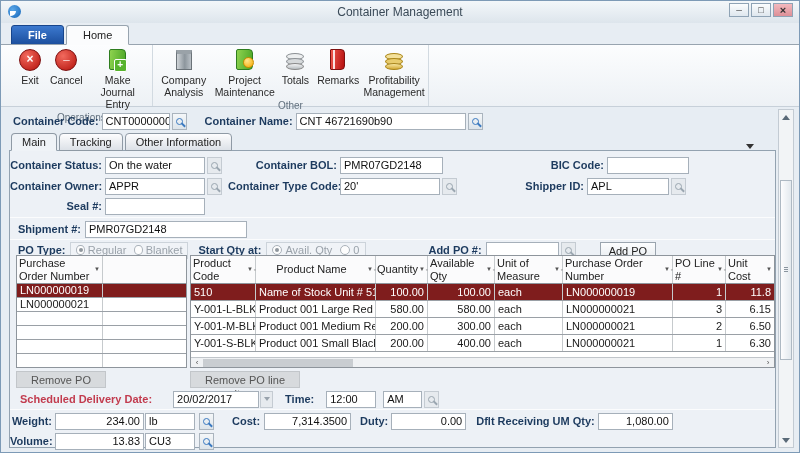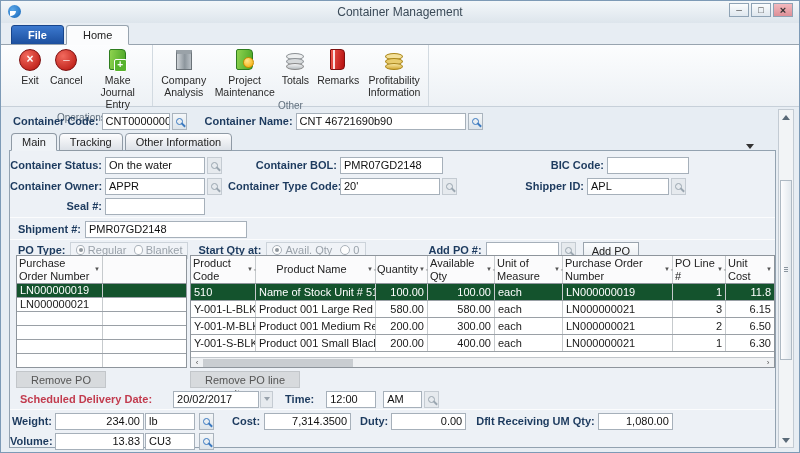--- a/index.html
+++ b/index.html
@@ -77,21 +77,21 @@
   .ghead { display:flex; background:#fbfbfc; border-bottom:1px solid #8e959c; height:28px; color:#222; }
   .hc { position:relative; display:flex; align-items:center; justify-content:center; font-size:11px; line-height:1.1; border-right:1px solid #c6cacd; padding:1px 10px 1px 2px; }
   .filter-icon { position:absolute; right:2px; top:50%; margin-top:-4px; font-size:6px; color:#555; line-height:1; }
   .filter-icon::before { content:"▼"; }
   .pin-icon { position:absolute; right:-1px; top:50%; margin-top:-4px; font-size:7px; color:#777; line-height:1; }
   .pin-icon::before { content:"◦"; }
   .grow { display:flex; border-bottom:1px solid #9aa0a6; height:17px; line-height:16px; background:#fff; }
   .grow.short { height:14px; line-height:13px; }
   .gc { border-right:1px solid #c6cacd; padding:0 3px; overflow:hidden; white-space:nowrap; }
   .gc.r { text-align:right; }
-  .grow.sel { background:#14532d; color:#fff; }
+  .grow.sel { background:#7f1d1d; color:#fff; }
   .grow.empty { background:#fff; }
   
   .c0{width:65px}.c1{width:120px}.c2{width:52px}.c3{width:67px}.c4{width:68px}.c5{width:110px}.c6{width:53px}.c7{width:48px;border-right:none}
   
   .lc0{width:86px}.lc1{flex:1;border-right:none}
   .hscroll { position:absolute; left:0; right:0; bottom:0; height:10px; background:#f0f2f4; border-top:1px solid #c0c5ca; display:flex; align-items:center; }
   .hs-arrow { width:12px; text-align:center; font-size:8px; color:#555; line-height:9px; }
   .hs-thumb { width:150px; height:8px; background:#c9cdd1; }
   .hs-space { flex:1; }
 
@@ -182,21 +182,21 @@
         <div class="rbtn">
           <div class="ricon">
               <div class="ic-redbook"></div>
             </div>
           <span>Remarks</span>
         </div>
         <div class="rbtn" style="width:62px">
           <div class="ricon">
               <div class="ic-coins gold"></div>
             </div>
-          <span>Profitability Information</span>
+          <span>Profitability Management</span>
         </div>
       </div>
       <div class="rgroup-label">Other</div>
     </div>
   </div>
 
   <div class="headrow">
     <span class="lbl" style="margin-left:4px">Container Code:</span>
     <div class="inp" style="width:68px;margin-left:3px">CNT000000018</div>
     <div class="magbtn">
@@ -275,21 +275,21 @@
         <span class="radio checked"></span>
         <span class="radio-lbl">Avail. Qty</span>
         <span class="radio"></span>
         <span class="radio-lbl" style="margin-right:0">0</span>
       </div>
       <span class="lbl" style="margin-left:62px">Add PO #:</span>
       <div class="inp" style="width:73px;margin-left:4px"></div>
       <div class="magbtn disabled">
           <div class="mag"></div>
         </div>
-      <div class="btn" style="margin-left:7px">Add PO</div>
+      <div class="btn" style="margin-left:24px">Add PO</div>
     </div>
 
     <div class="grid" style="left:6px;top:104px;width:171px;height:113px">
       <div class="ghead">
         <div class="hc lc0">
           <span>Purchase Order Number</span>
           <span class="filter-icon"></span>
         </div>
         <div class="hc lc1"></div>
       </div>

